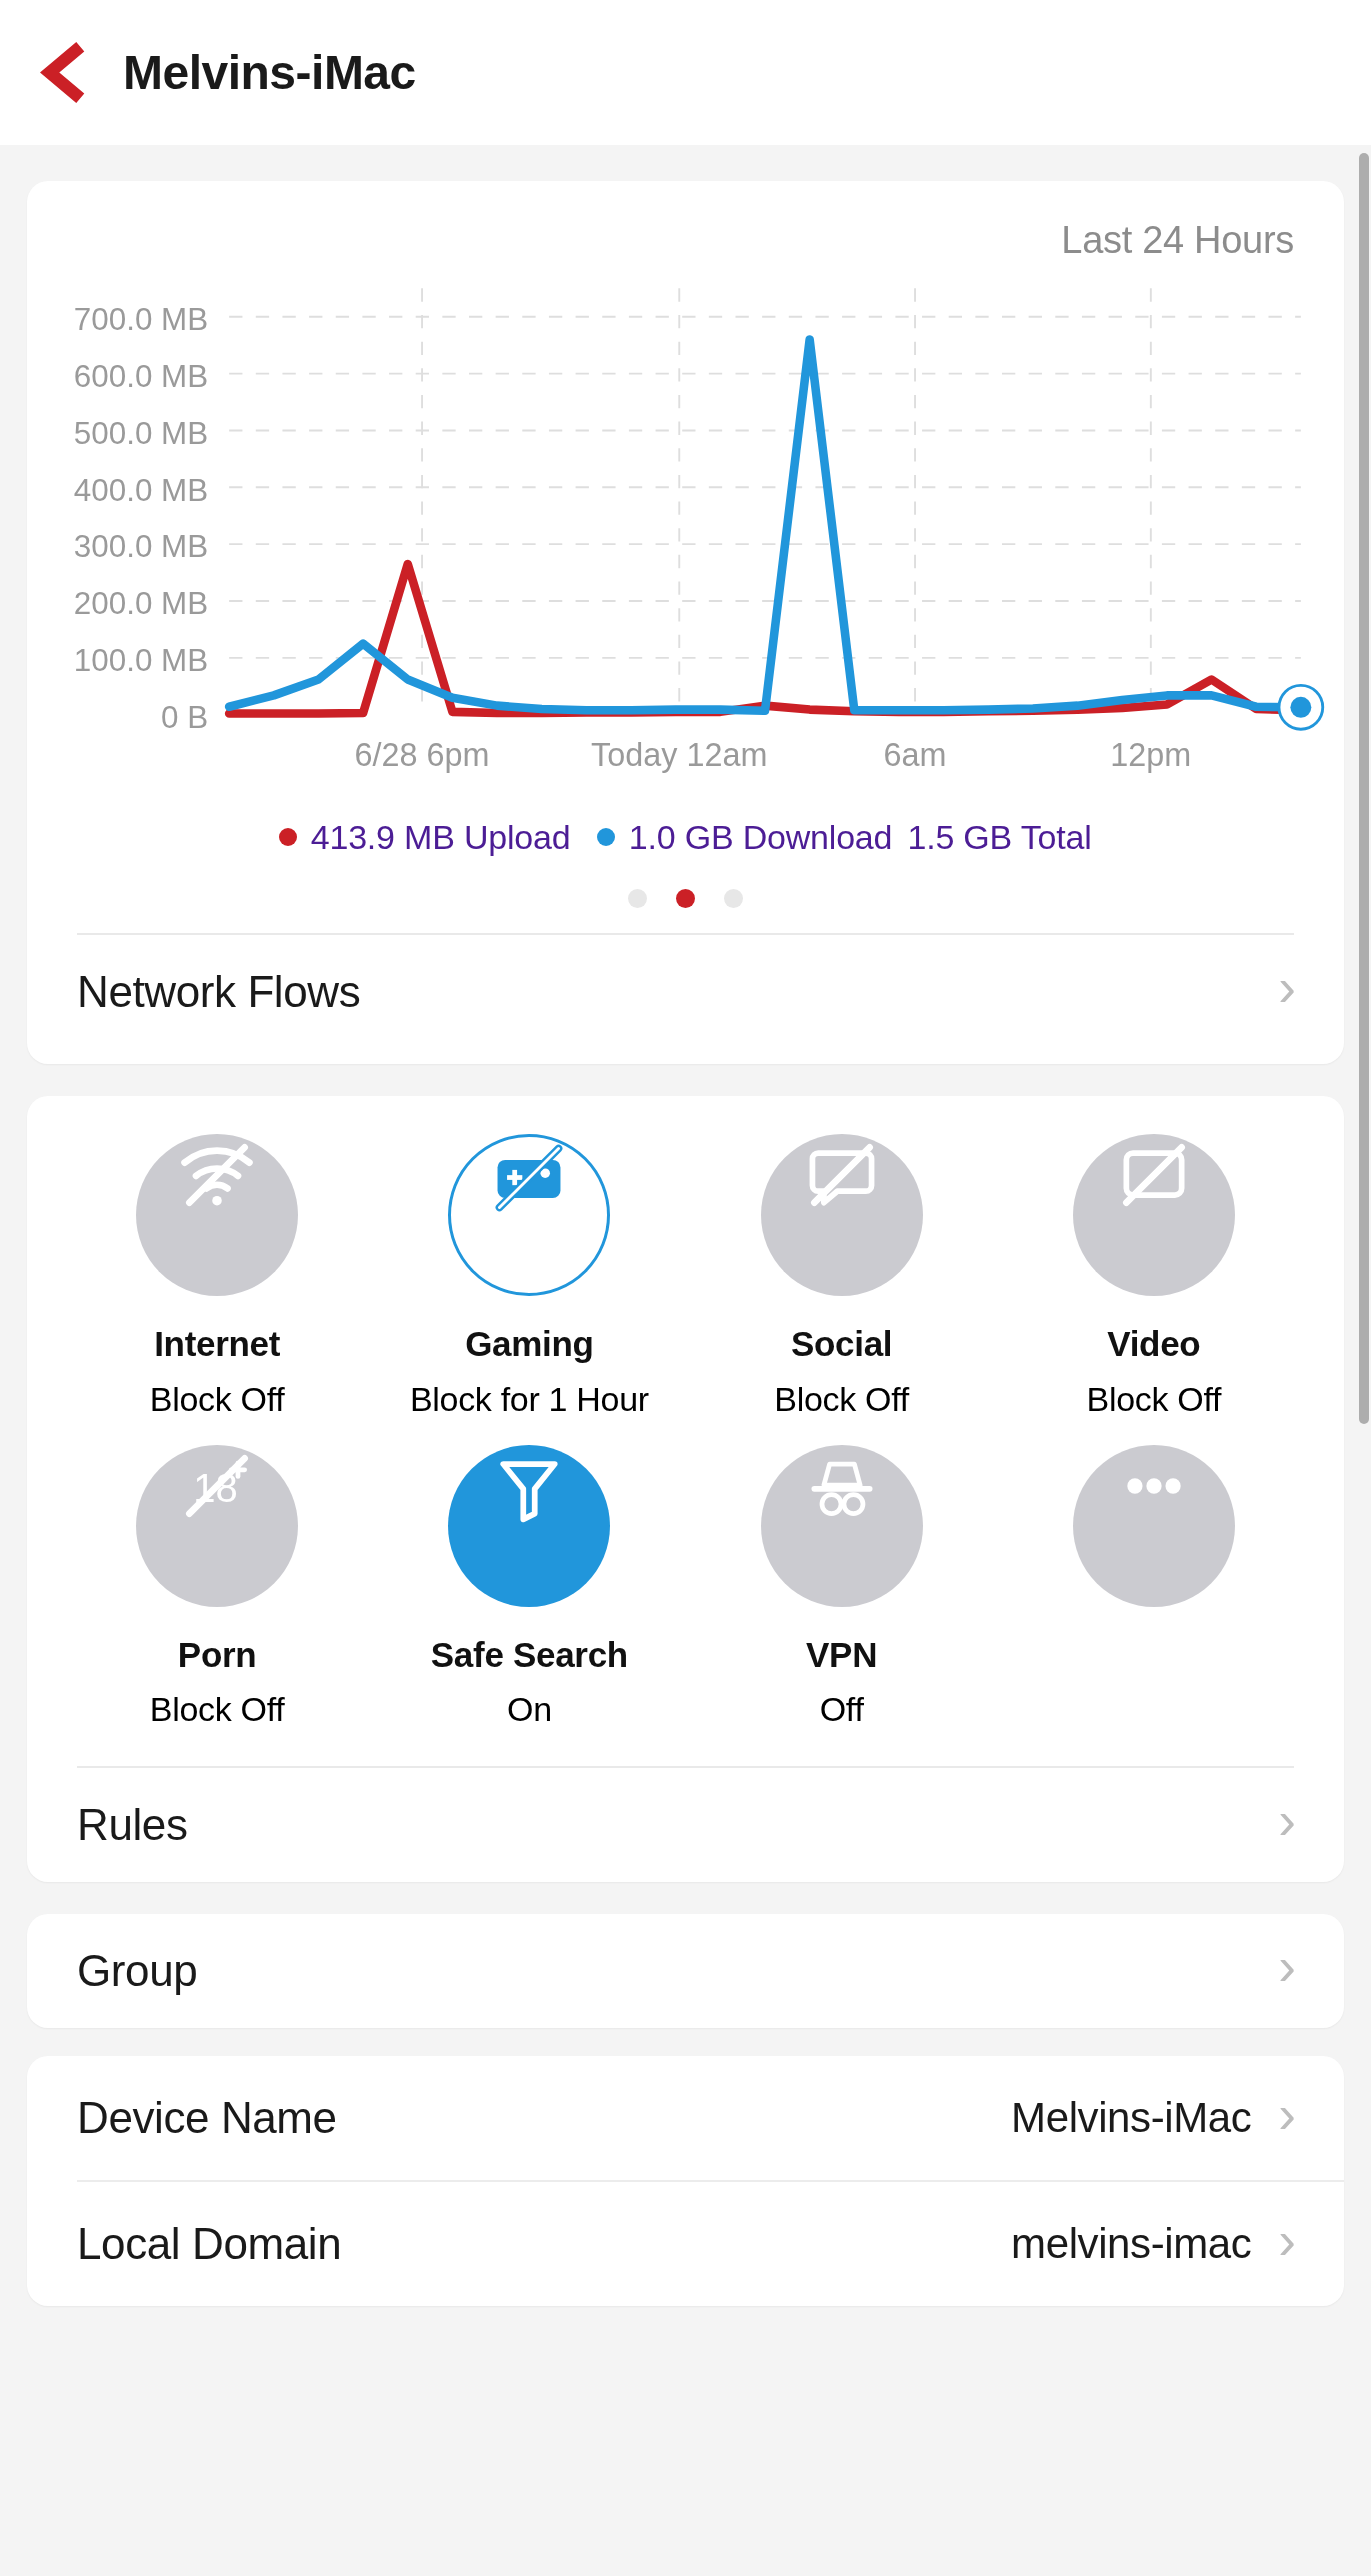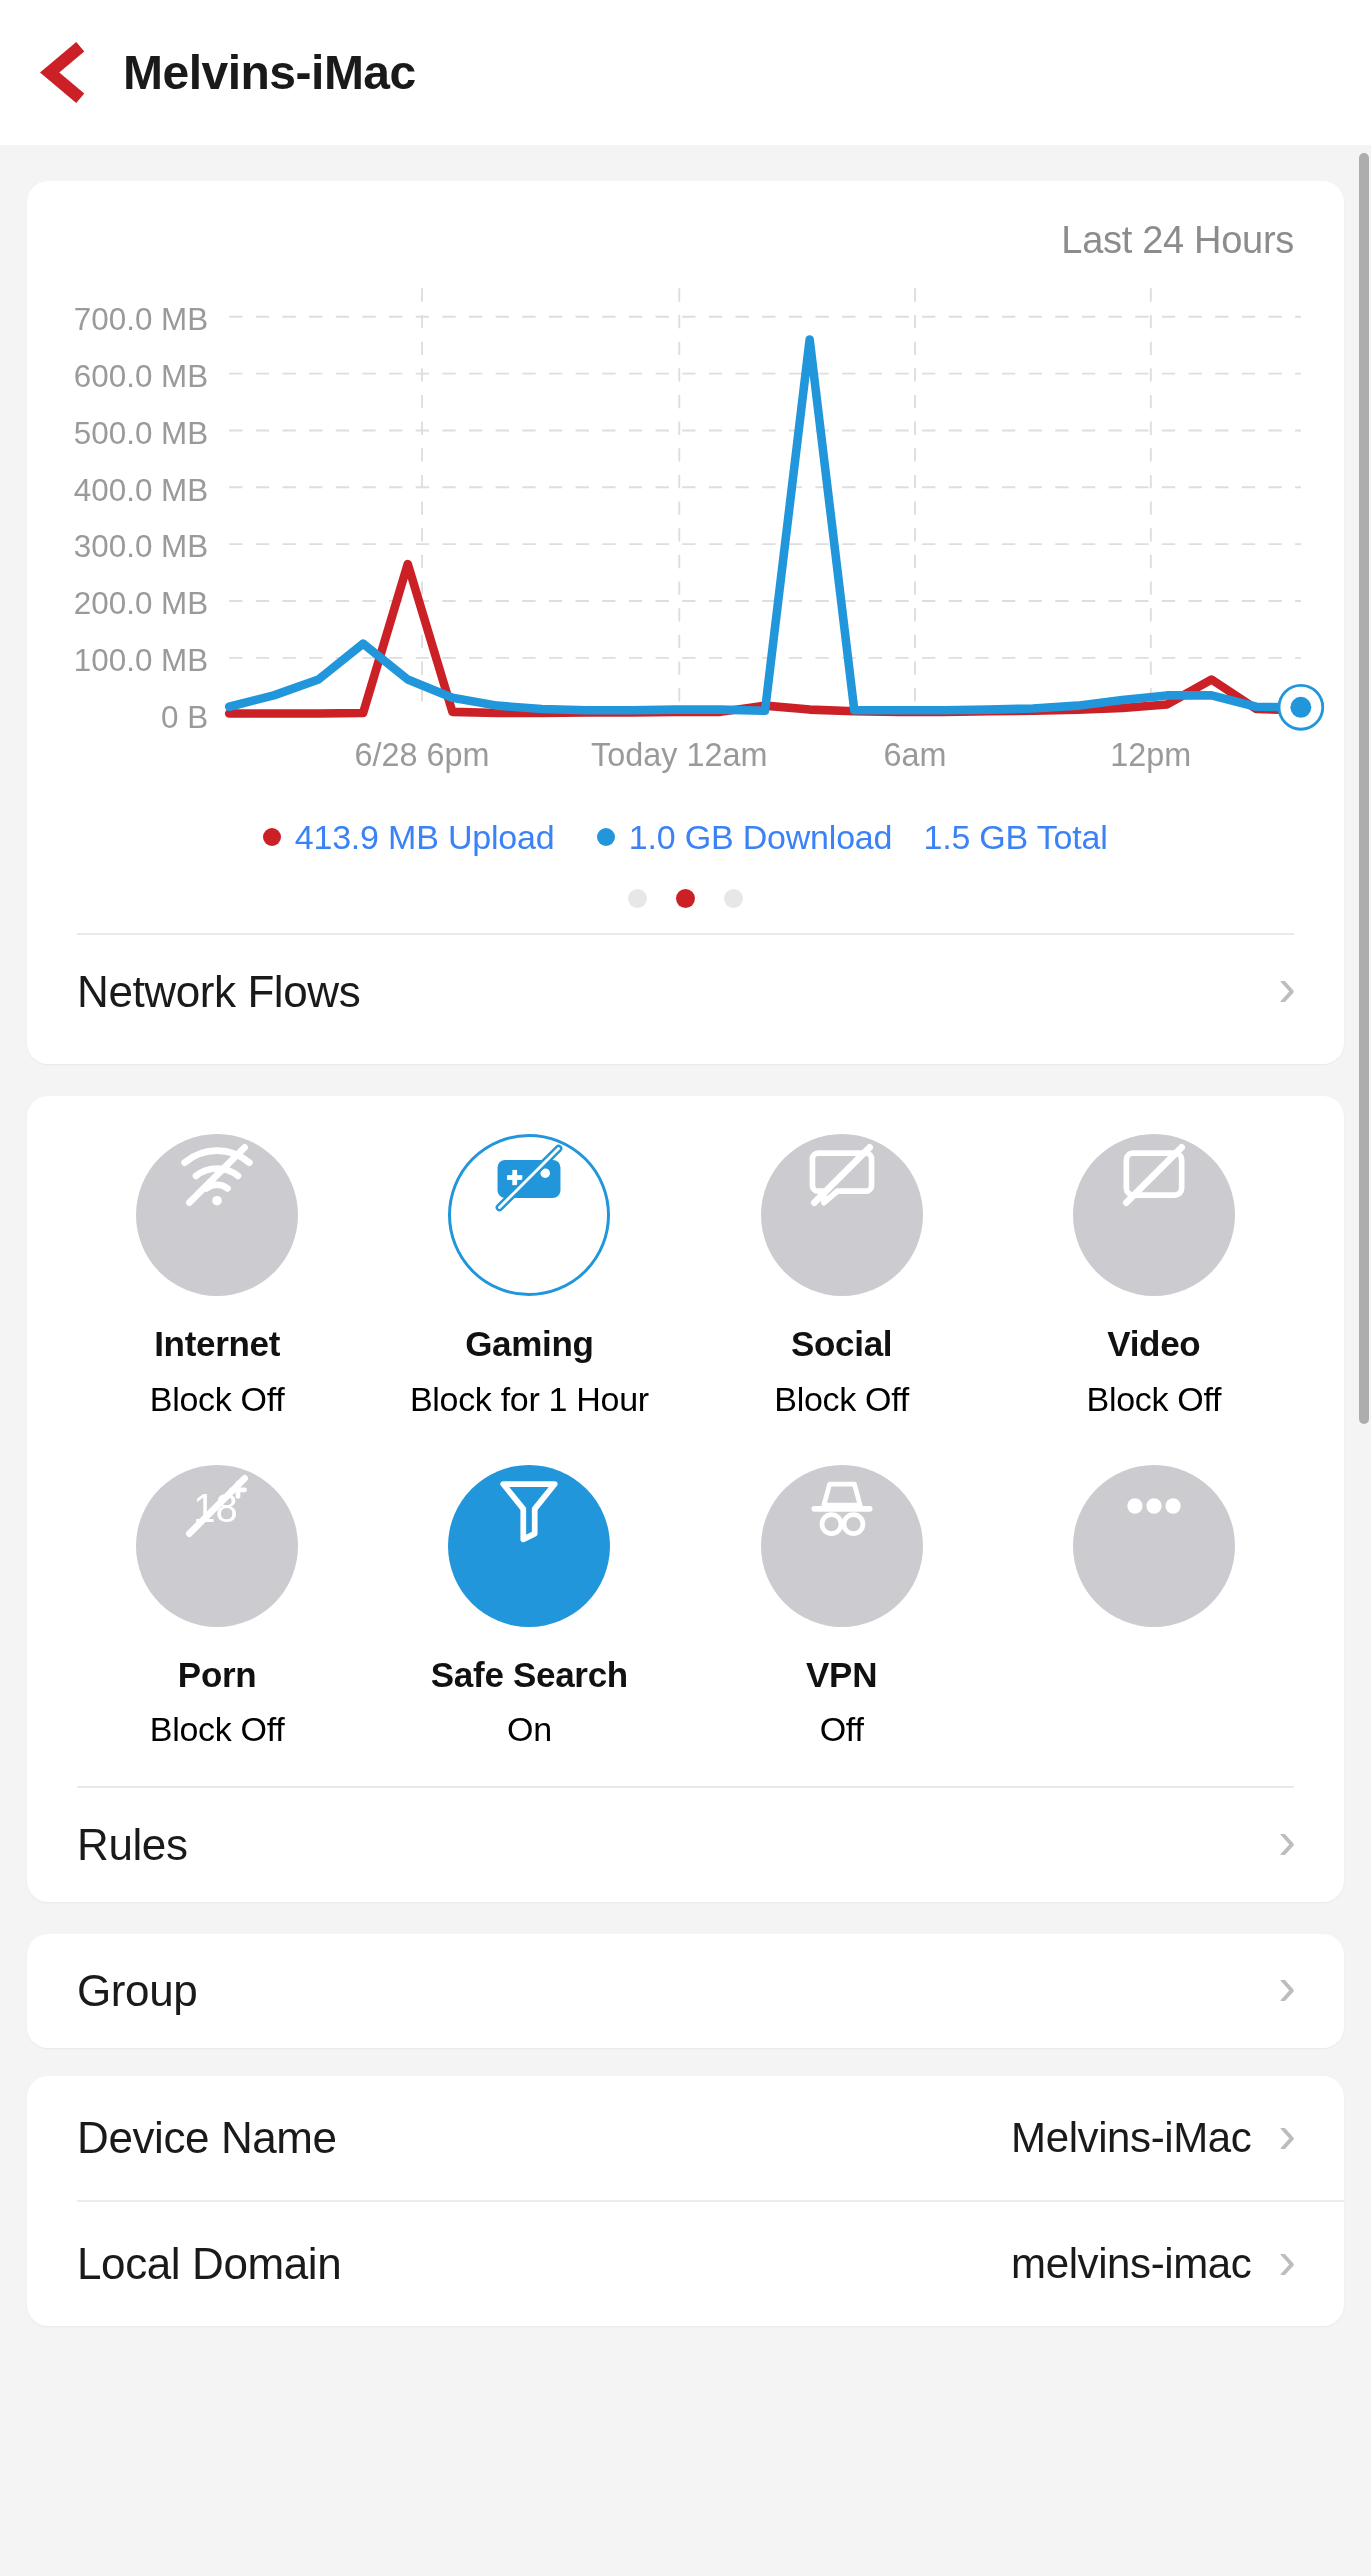--- a/index.html
+++ b/index.html
@@ -92,23 +92,23 @@
     position: relative;
     height: 533px;
     margin-top: 13.3px;
   }
   .chart-wrap svg { display: block; }
 
   .legend {
     display: flex;
     align-items: center;
     justify-content: center;
-    gap: 16px;
+    gap: 0;
     font-size: 34px;
-    color: #3b82f6;
+    color: #4c1d95;
     margin-top: 9.5px;
     letter-spacing: -0.2px;
   }
   .legend .dot {
     width: 18px;
     height: 18px;
     border-radius: 50%;
     display: inline-block;
     margin-right: 13.3px;
   }
@@ -170,21 +170,21 @@
     font-weight: 300;
     display: inline-block;
     transform: translateY(-3.8px);
   }
 
   
   .controls-card { padding-top: 38px; }
   .ctrl-grid {
     display: grid;
     grid-template-columns: repeat(4, 1fr);
-    row-gap: 21px;
+    row-gap: 1px;
     padding: 0 34px;
   }
   .ctrl {
     display: flex;
     flex-direction: column;
     align-items: center;
     cursor: pointer;
     padding-bottom: 25px;
   }
   .ctrl-bubble {

